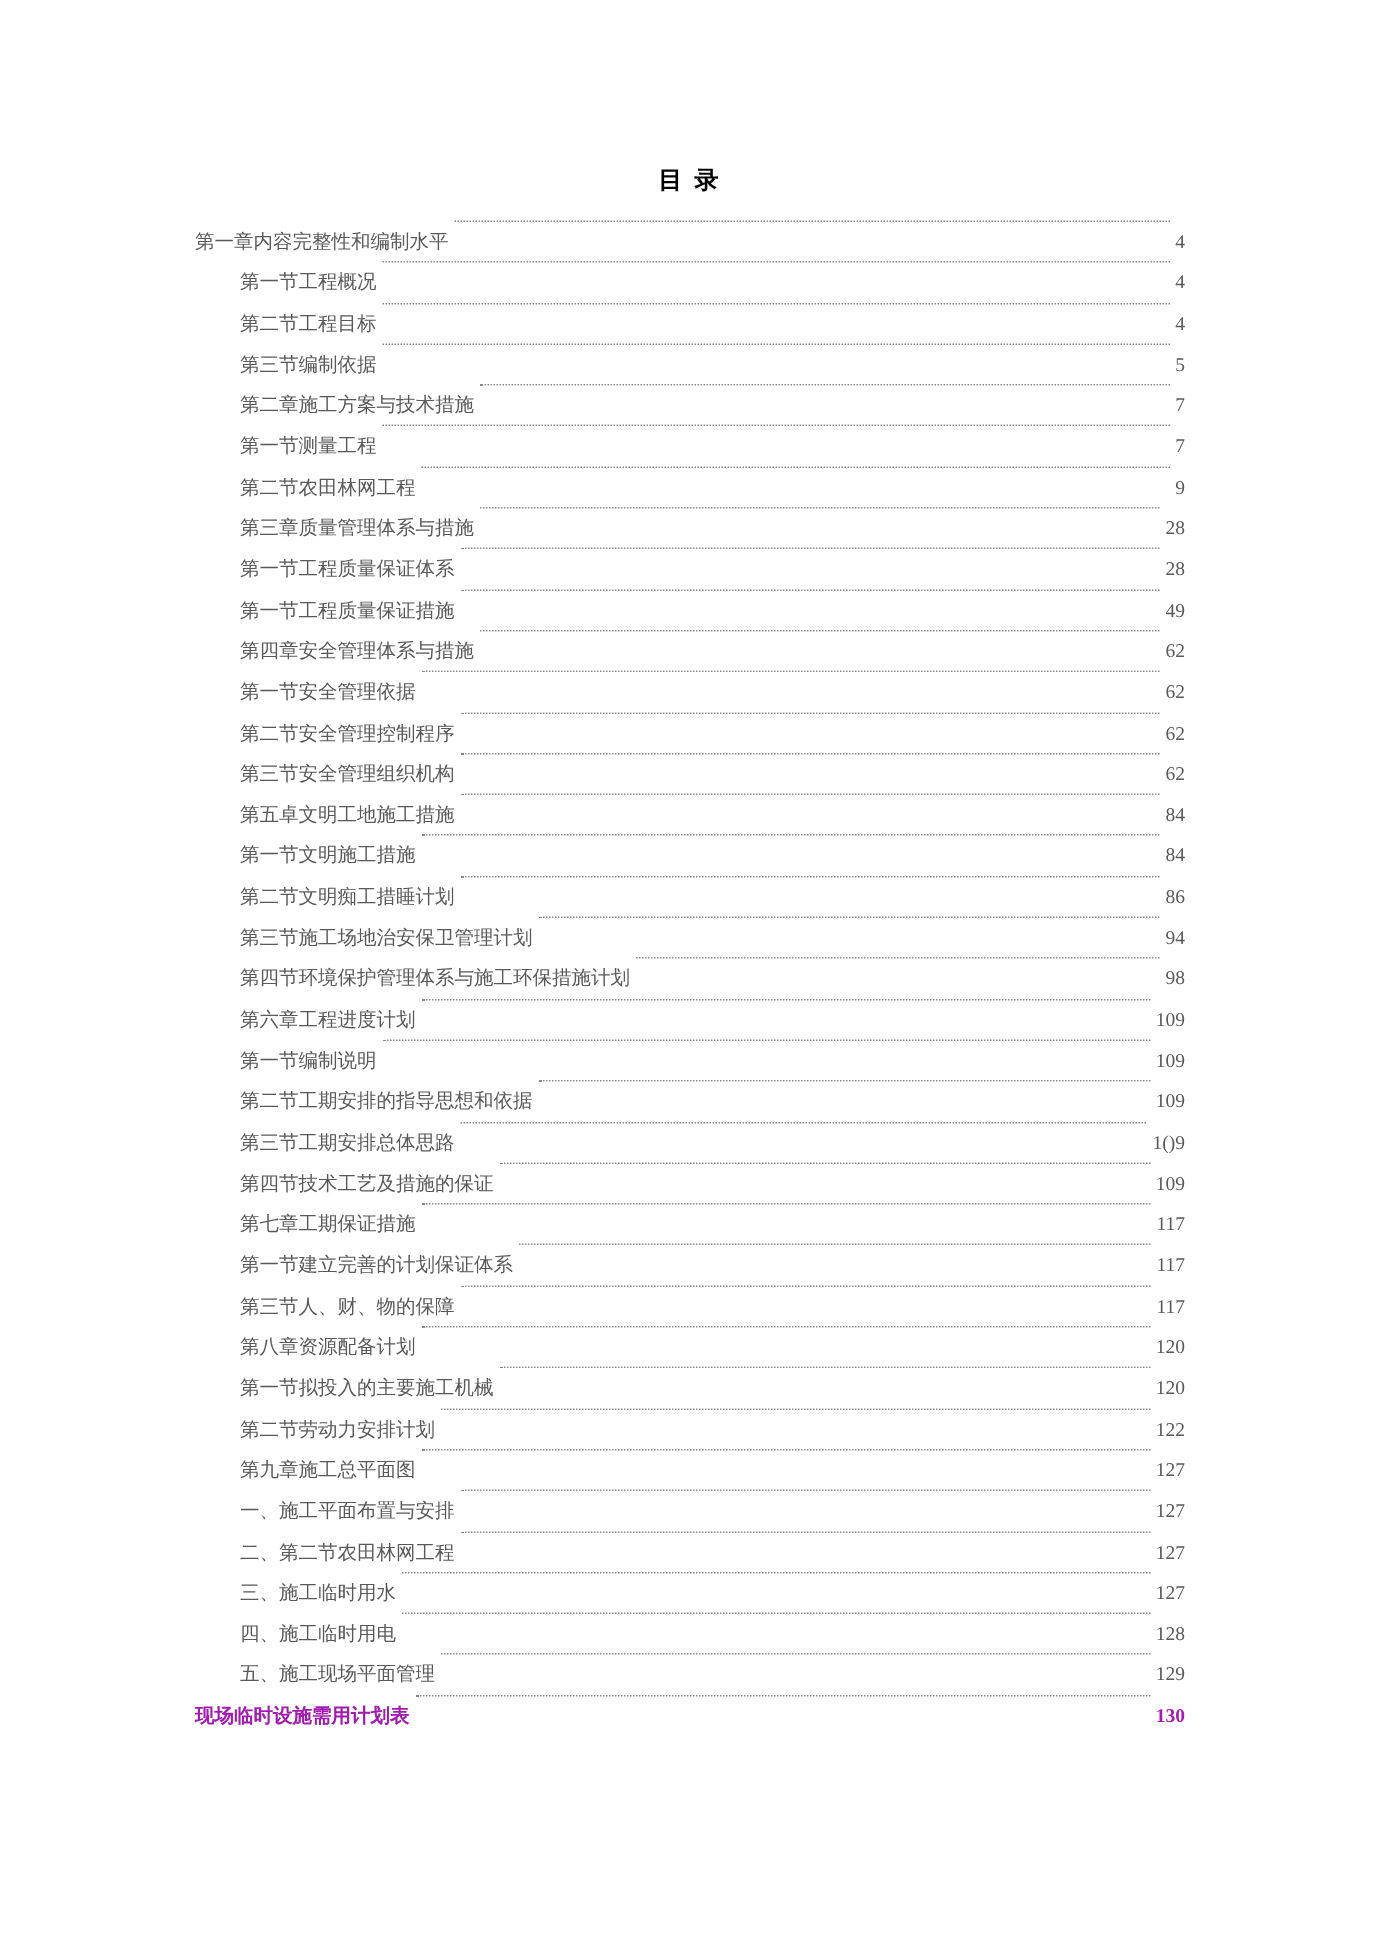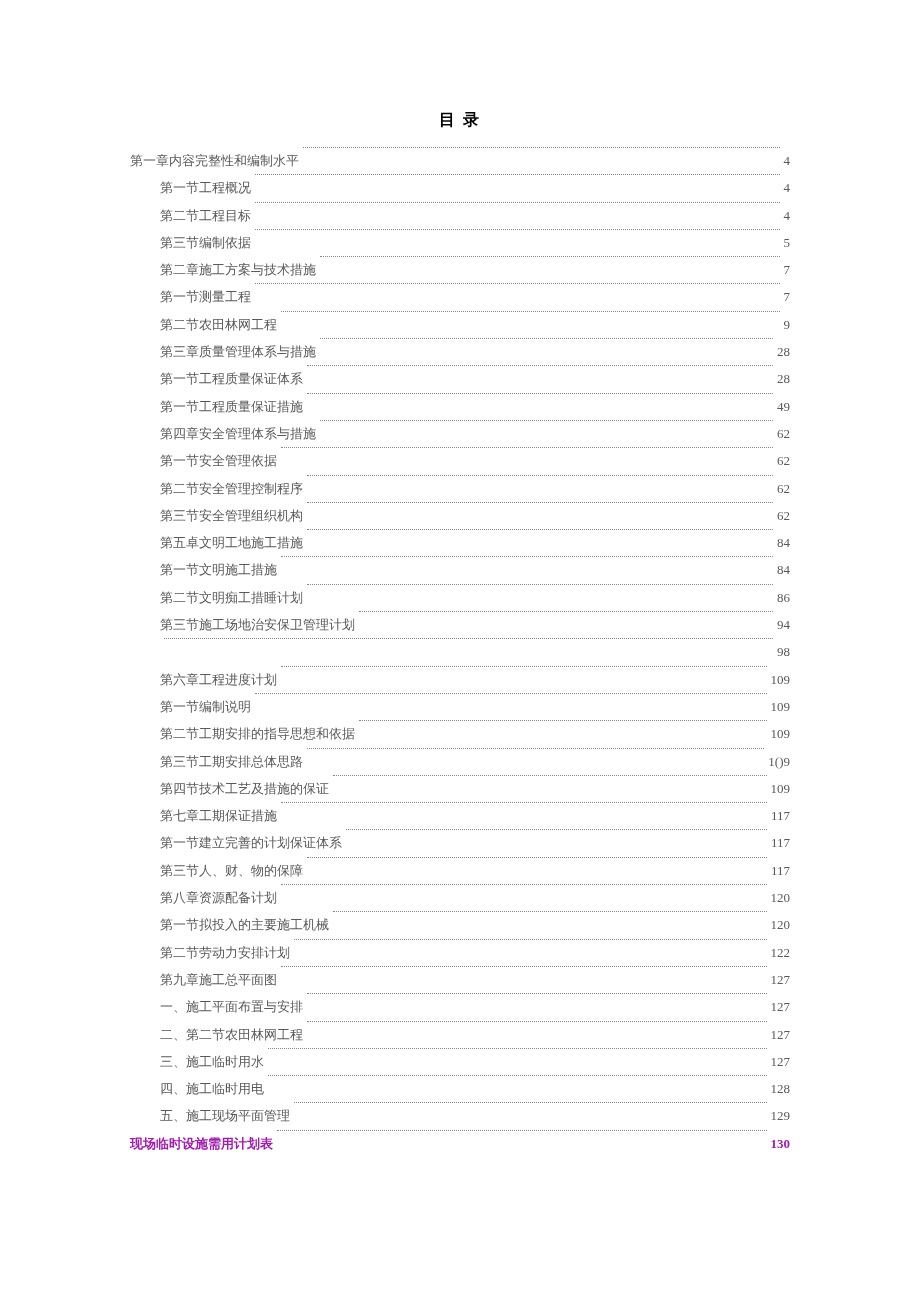--- a/index.html
+++ b/index.html
@@ -146,20 +146,21 @@
       <span class="toc-text">第二节文明痴工措睡计划</span>
       <span class="toc-dots"></span>
       <span class="toc-page">86</span>
     </li>
     <li class="toc-entry level-1">
       <span class="toc-text">第三节施工场地治安保卫管理计划</span>
       <span class="toc-dots"></span>
       <span class="toc-page">94</span>
     </li>
     <li class="toc-entry level-1">
+      <span class="toc-text">第四节环境保护管理体系与施工环保措施计划</span>
       <span class="toc-dots"></span>
       <span class="toc-page">98</span>
     </li>
     <li class="toc-entry level-1">
       <span class="toc-text">第六章工程进度计划</span>
       <span class="toc-dots"></span>
       <span class="toc-page">109</span>
     </li>
     <li class="toc-entry level-1">
       <span class="toc-text">第一节编制说明</span>

